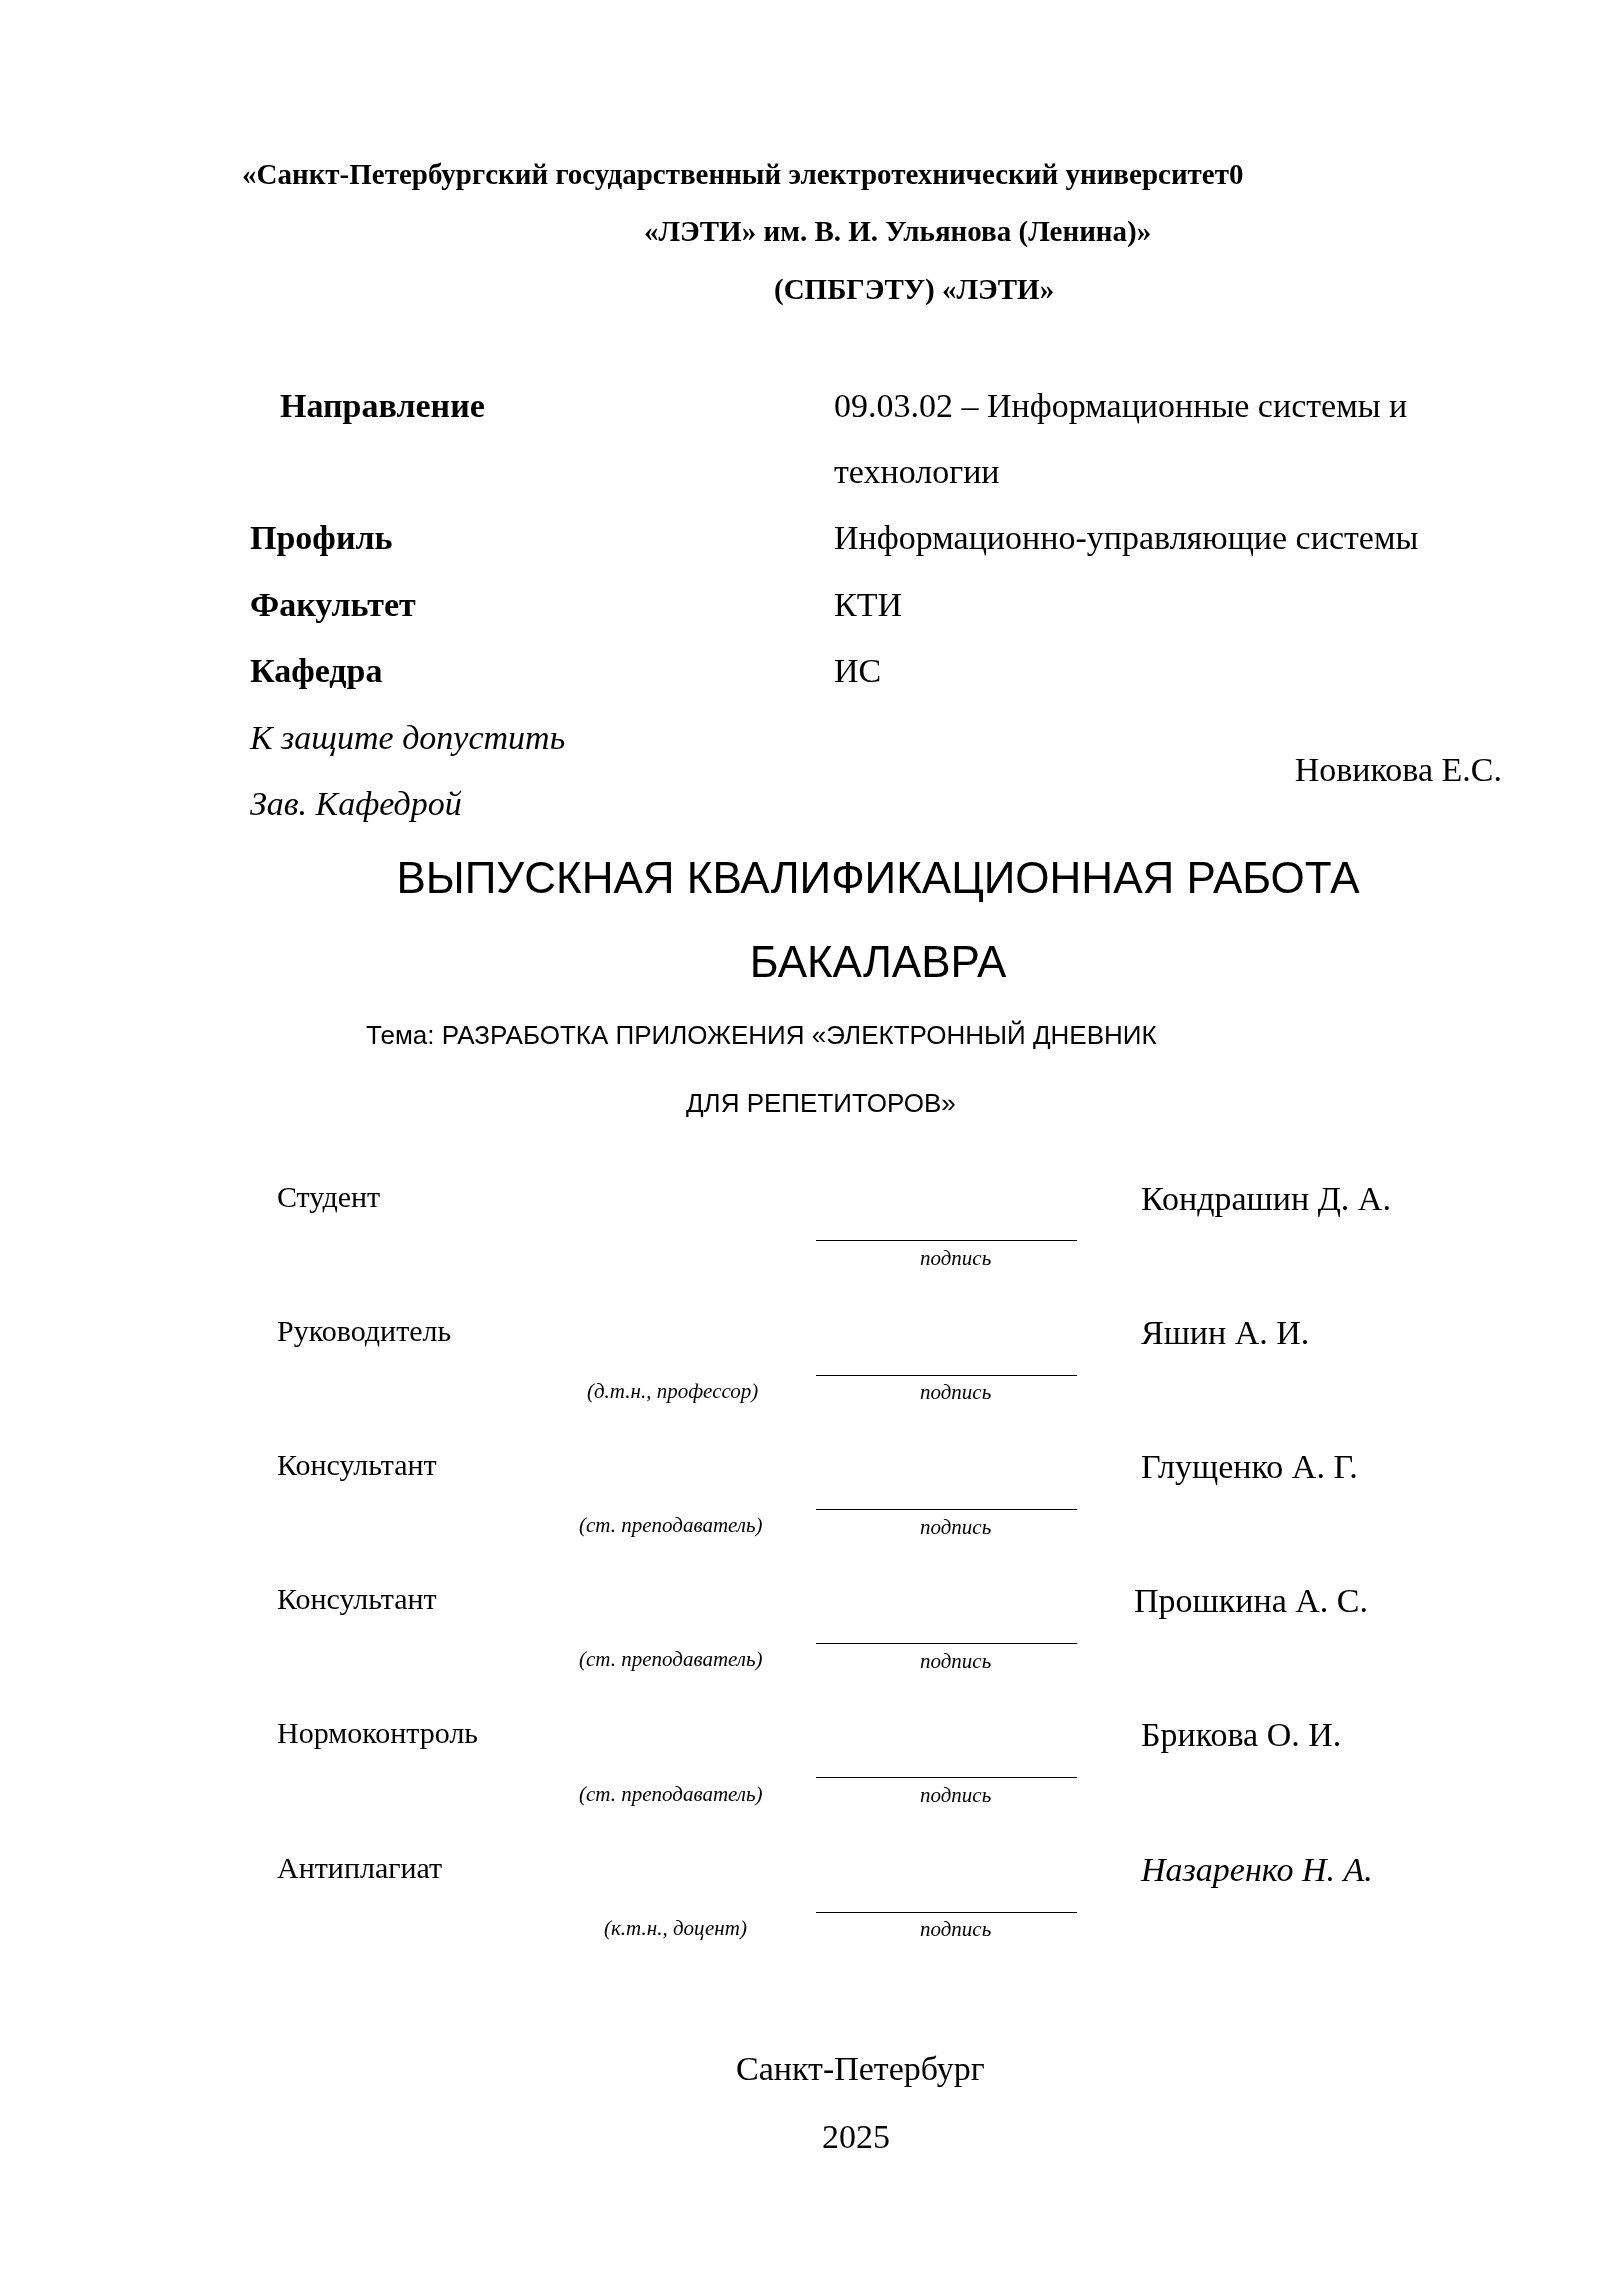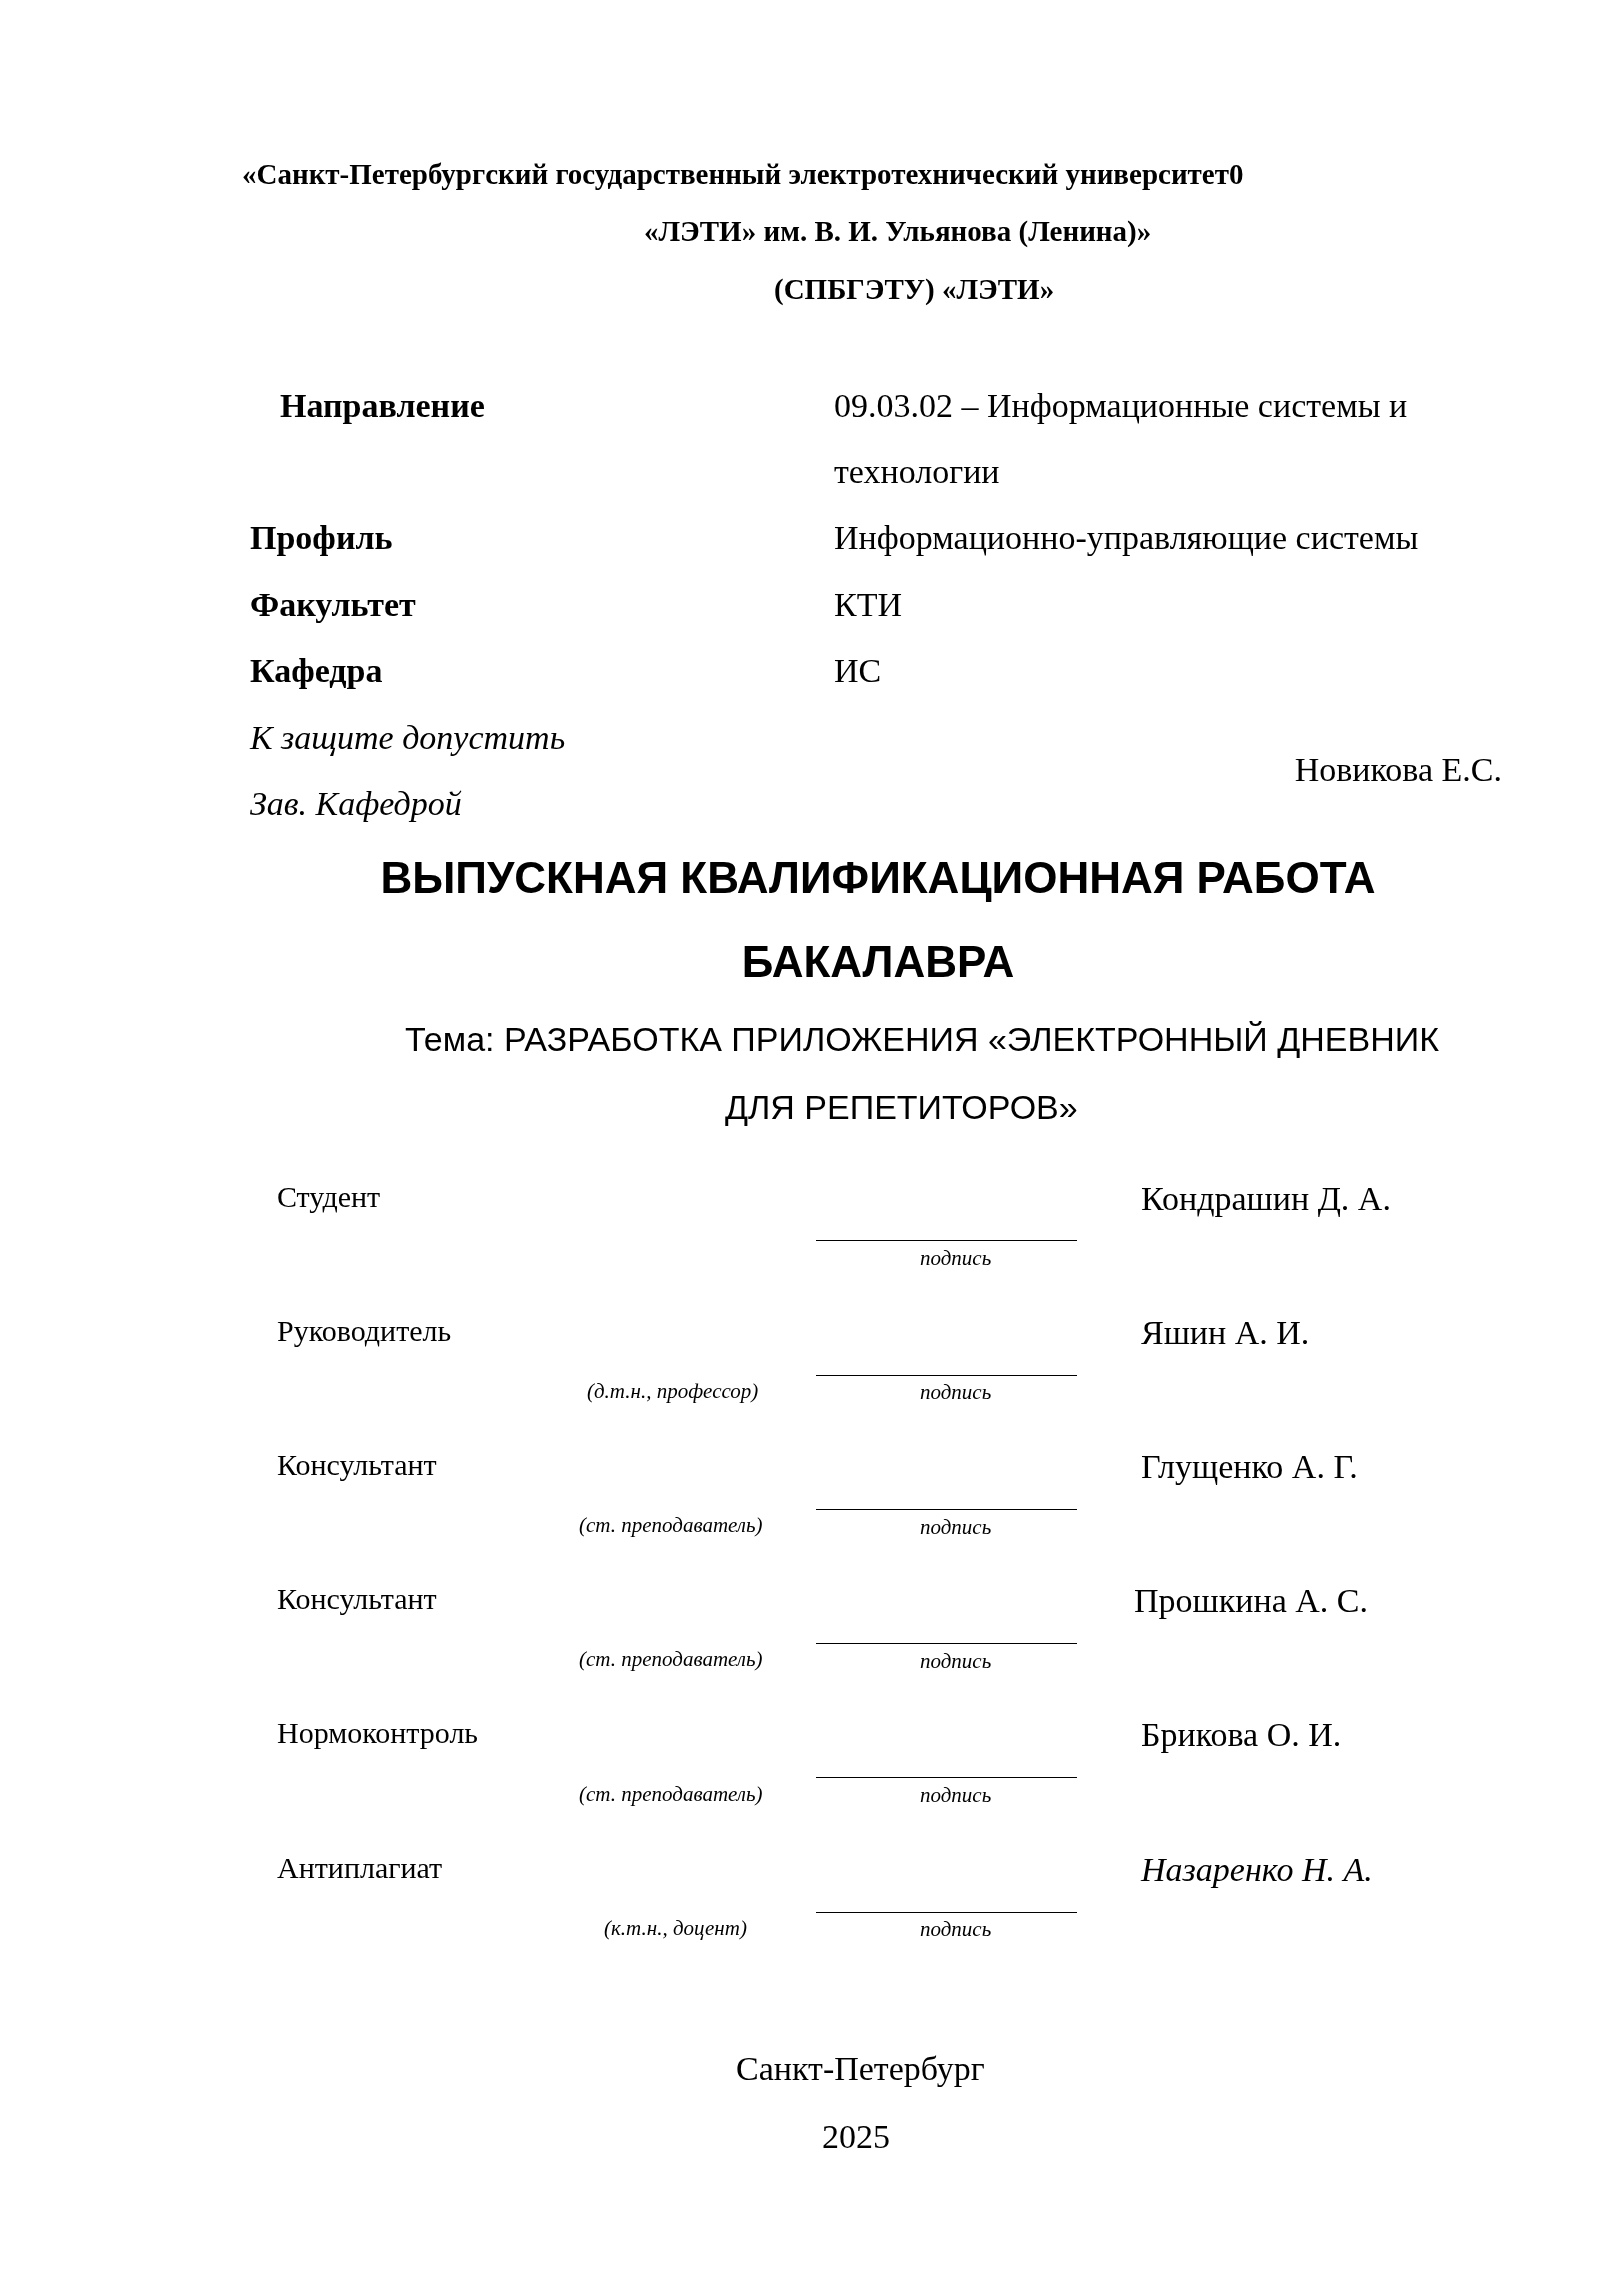--- a/index.html
+++ b/index.html
@@ -4,22 +4,22 @@
 <style>
   html, body { margin:0; padding:0; background:#ffffff; }
   body { width:1623px; height:2295px; position:relative; overflow:hidden; color:#000; }
   .serif { font-family: "Liberation Serif", "DejaVu Serif", serif; }
   .sans { font-family: "Liberation Sans", "DejaVu Sans", sans-serif; }
   .abs { position:absolute; white-space:nowrap; line-height:1; }
   .hdr { font-size:29px; font-weight:bold; }
   .flabel { font-size:34px; font-weight:bold; }
   .fval { font-size:34px; }
   .ital { font-size:34px; font-style:italic; }
-  .title { font-size:44px; font-weight:bold; }
-  .theme { font-size:34px;margin-left:39px; }
+  .title { font-size:44px; font-weight:normal; }
+  .theme { font-size:26px; }
   .sig-label { font-size:30px; }
   .sig-name { font-size:34px; }
   .sig-sub { font-size:21px; font-style:italic; }
   .sig-cap { font-size:21px; font-style:italic; }
   .sig-line { position:absolute; height:0; border-top:1.6px solid #000; width:261px; }
   .foot { font-size:34px; }
 </style>
 </head>
 <body>
 

